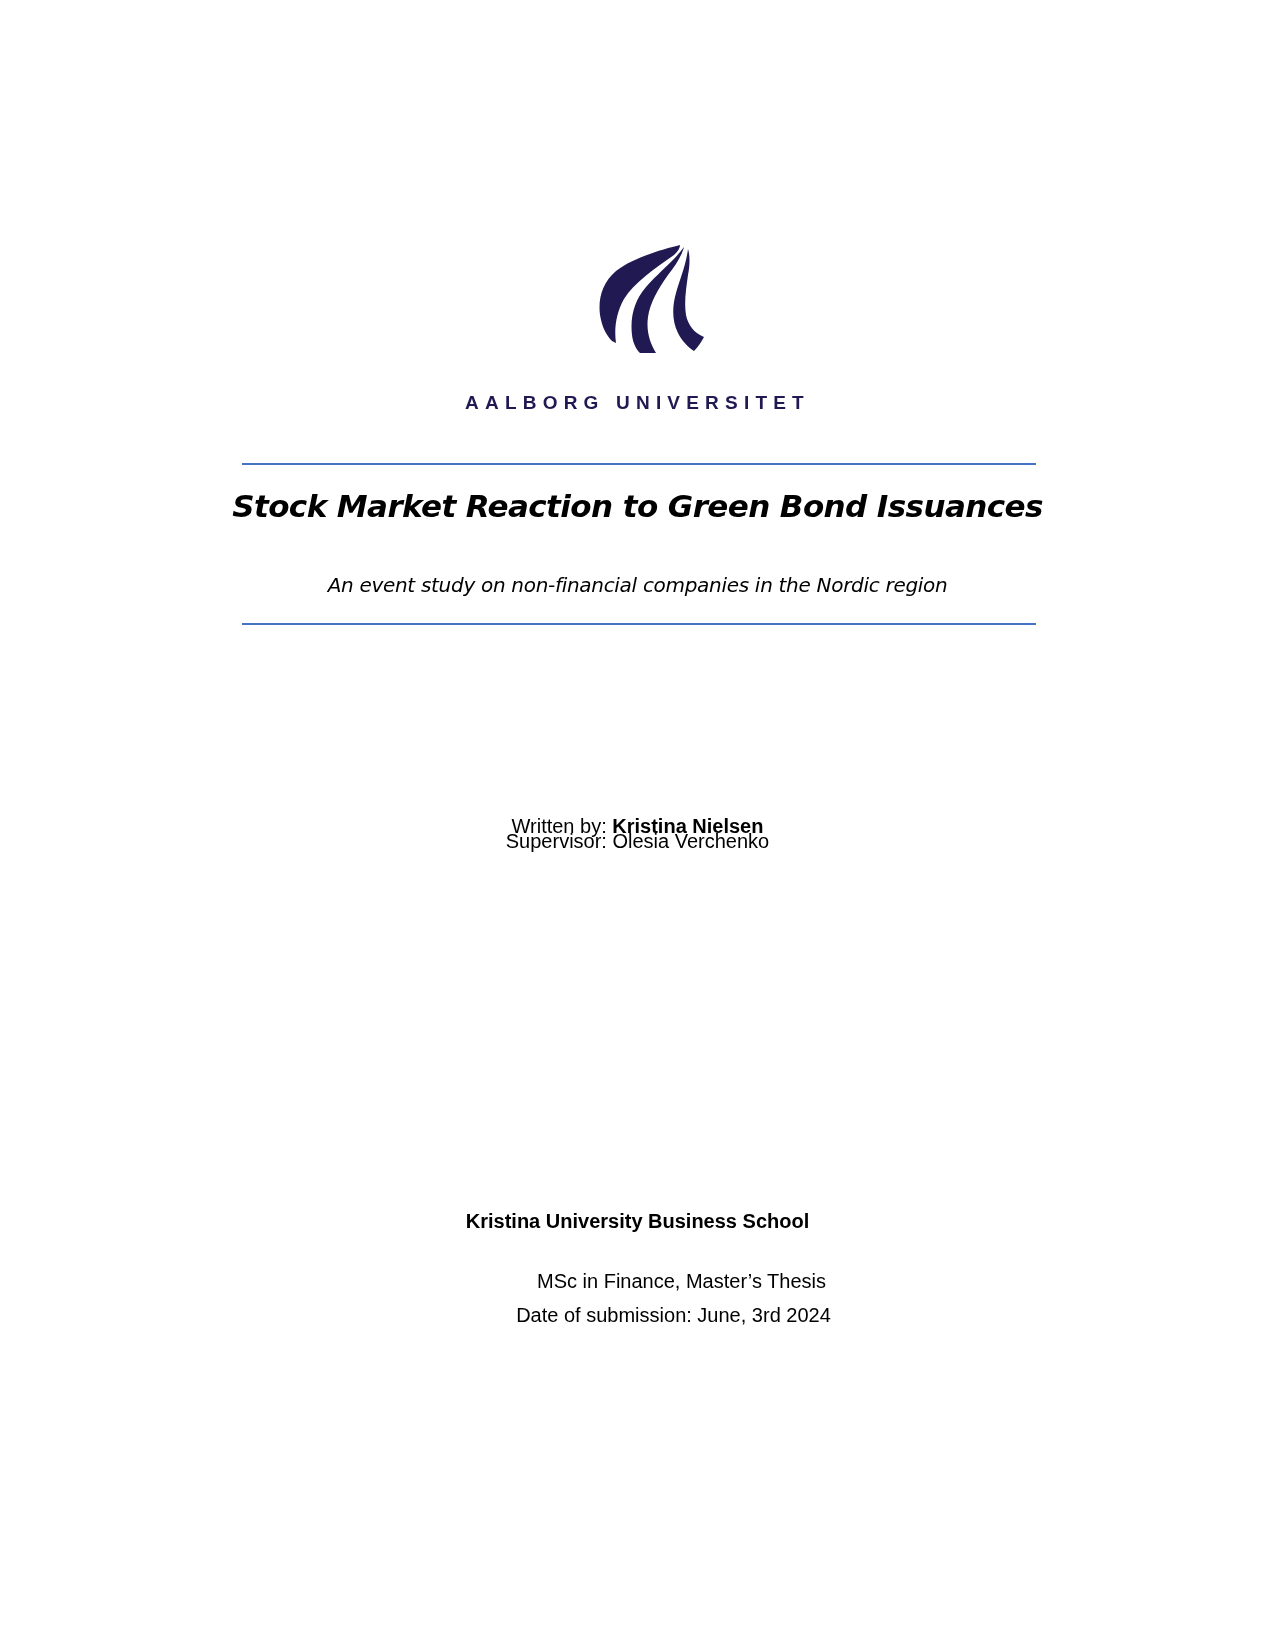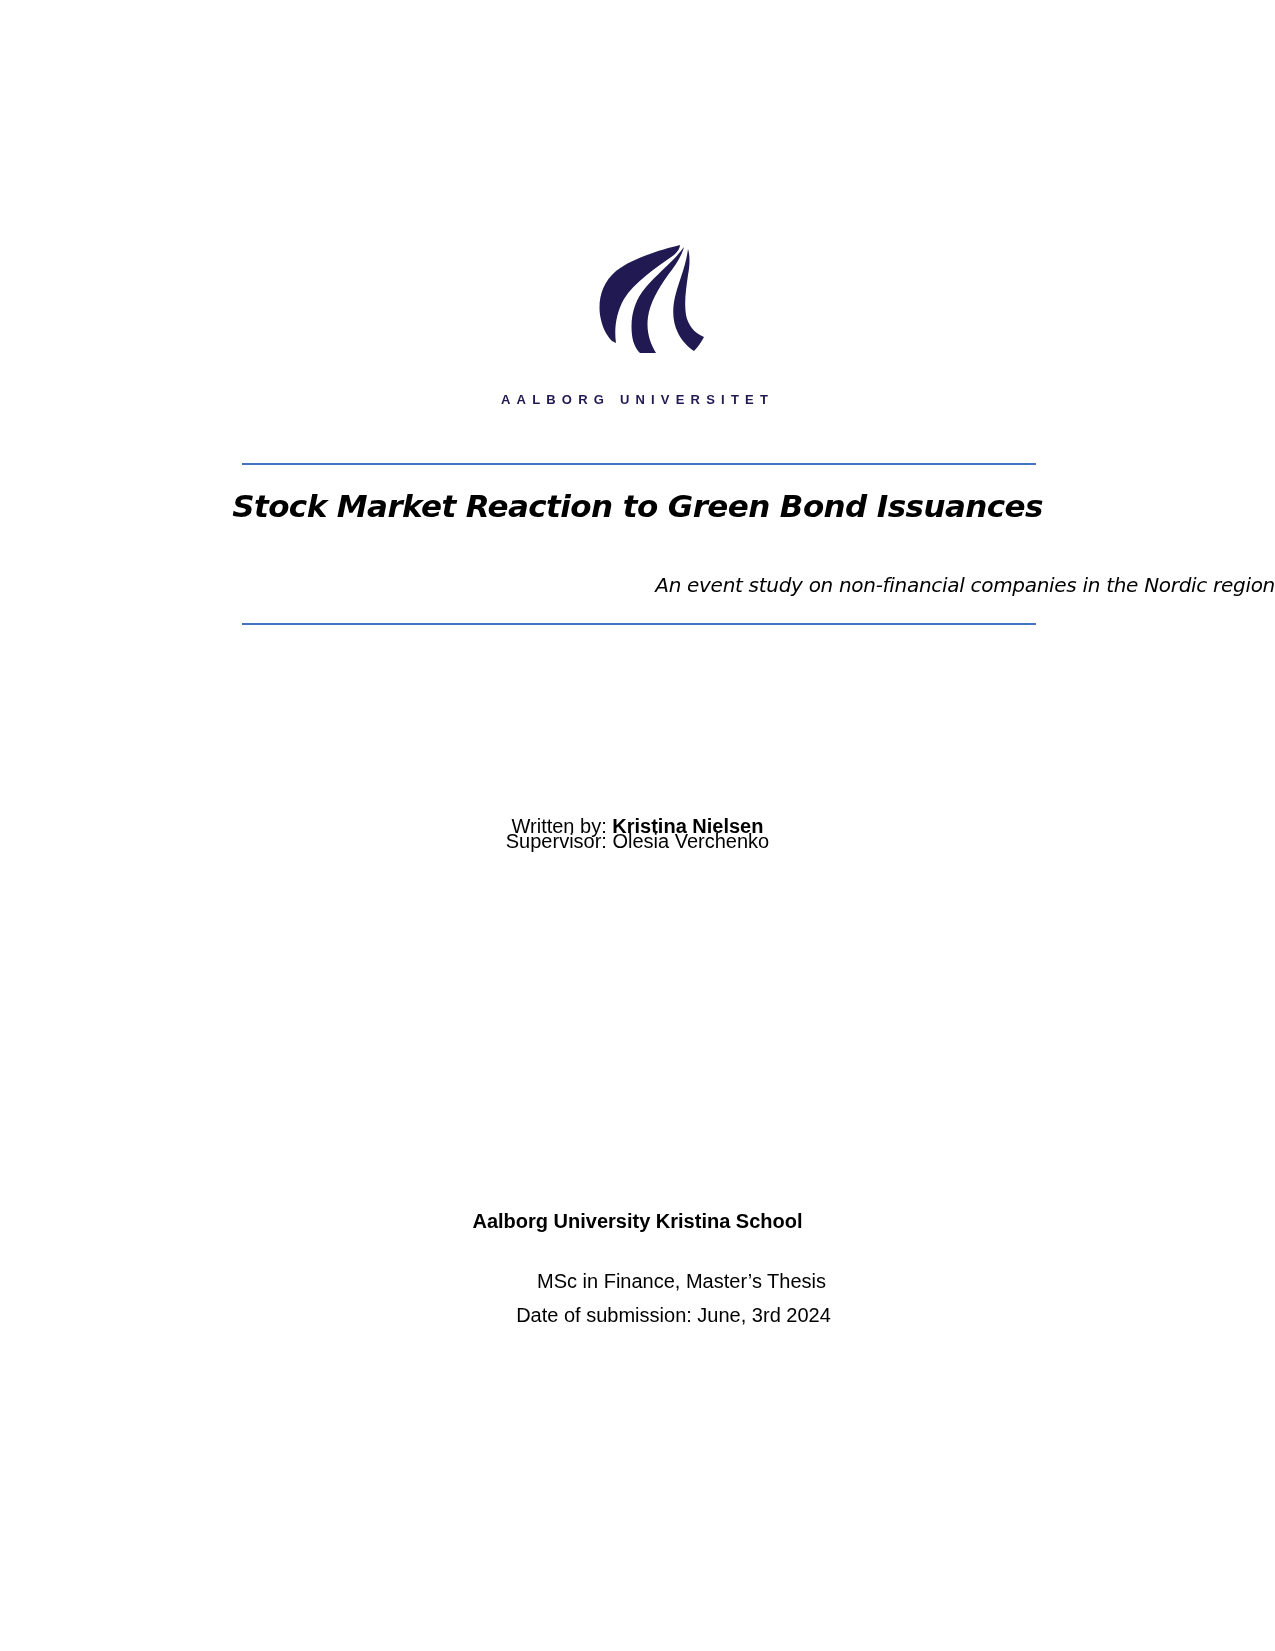--- a/index.html
+++ b/index.html
@@ -1,23 +1,23 @@
 <!DOCTYPE html>
 <html><head>
   <meta charset="utf-8">
   <style>
     html, body { margin:0; padding:0; background:#ffffff; }
     body { width:1275px; height:1651px; position:relative; overflow:hidden; font-family:"Liberation Sans", sans-serif; color:#000; }
     .logo { position:absolute; left:594px; top:243px; width:112px; height:112px; }
-    .wordmark { position:absolute; left:0; width:1275px; top:392px; text-align:center; font-family:"Liberation Sans", sans-serif; font-weight:bold; font-size:13px; letter-spacing:6.2px; color:#211A52; }
+    .wordmark { position:absolute; left:0; width:1275px; top:392px; text-align:center; font-family:"Liberation Sans", sans-serif; font-weight:bold; font-size:19px; letter-spacing:6.2px; color:#211A52; }
     .rule { position:absolute; left:242px; width:794px; height:2px; background:#4472C4; }
     .rule.top { top:463px; }
     .rule.bottom { top:623px; }
     .title { position:absolute; left:0; width:1275px; top:488px; text-align:center; font-family:"DejaVu Sans", sans-serif; font-style:italic; font-weight:bold; font-size:31px; letter-spacing:-0.6px; }
-    .subtitle { position:absolute; left:0; width:1275px; top:573px; text-align:right; font-family:"DejaVu Sans", sans-serif; font-style:italic; font-size:20px; letter-spacing:-0.3px; }
+    .subtitle { position:absolute; left:0; width:1275px; top:573px; text-align:center; font-family:"DejaVu Sans", sans-serif; font-style:italic; font-size:20px; letter-spacing:-0.3px; }
     .line { position:absolute; left:0; width:1275px; text-align:center; font-size:20px; }
     .bold { font-weight:bold; }
   </style>
 </head>
 <body>
 
 <div class="logo">
   <svg viewBox="0 0 112 112" width="112" height="112" xmlns="http://www.w3.org/2000/svg">
     <g fill="#211A52">
 
@@ -39,17 +39,17 @@
 <div class="subtitle">An event study on non-financial companies in the Nordic region</div>
 
 <div class="rule bottom"></div>
 
 <div class="line" style="top:815px;">
   <span>Written by: </span><span class="bold">Kristina Nielsen</span>
 </div>
 
 <div class="line" style="top:830px;">Supervisor: Olesia Verchenko</div>
 
-<div class="line bold" style="top:1210px;">Aalborg University Kristina School</div>
+<div class="line bold" style="top:1210px;">Kristina University Business School</div>
 
 <div class="line" style="top:1270px;margin-left:44px;">MSc in Finance, Master’s Thesis</div>
 
 <div class="line" style="top:1304px;margin-left:36px;">Date of submission: June, 3rd 2024</div>
 
 </body></html>

